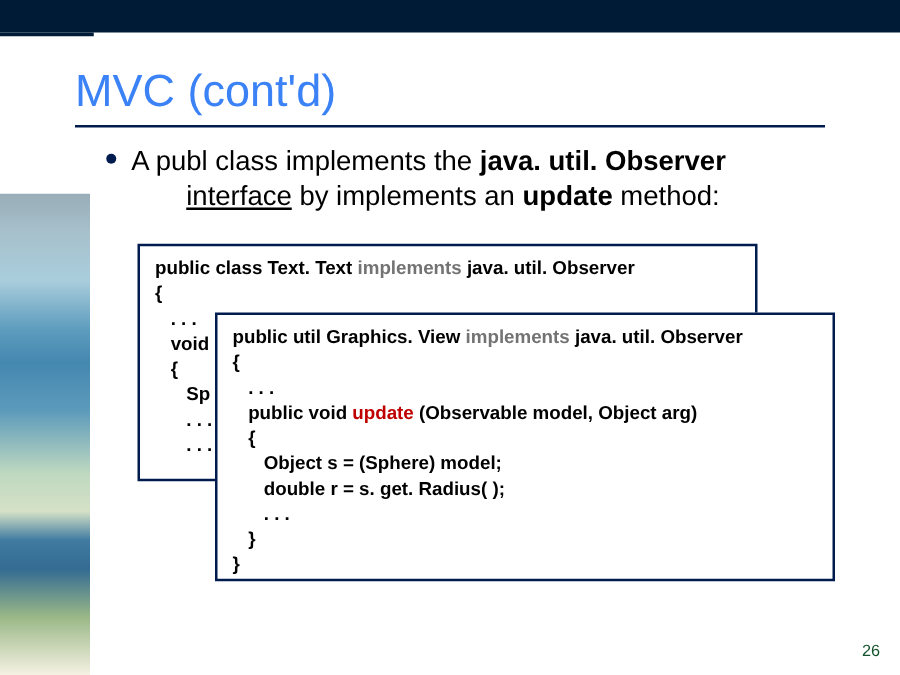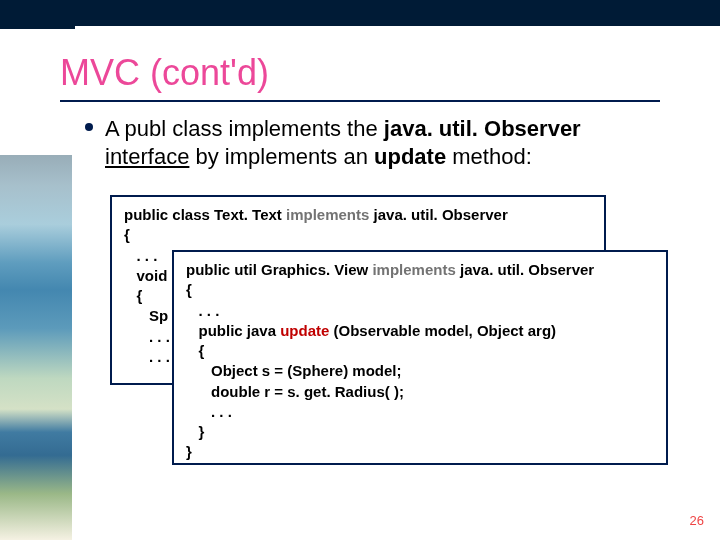--- a/index.html
+++ b/index.html
@@ -55,21 +55,21 @@
       #8fb07a 88%,
       #f4f0e0 100%);
     opacity: 0.9;
   }
   
   .title {
     position: absolute;
     top: 52px;
     left: 60px;
     font-size: 36px;
-    color: #ec4899;
+    color: #3b82f6;
     font-weight: 400;
   }
   .title-rule {
     position: absolute;
     top: 100px;
     left: 60px;
     width: 600px;
     height: 2px;
     background: #001b4d;
   }
@@ -87,21 +87,21 @@
     position: absolute;
     top: 115px;
     left: 105px;
     width: 560px;
     font-size: 22px;
     color: #000;
     line-height: 1.25;
   }
   .body-text .kw1 { font-weight: bold; }
   .body-text .kw2 { font-weight: bold; }
-  .body-text .ul { text-decoration: underline; }
+  .body-text .ul { text-decoration: underline; margin-left: 44px; }
   
   .codebox {
     position: absolute;
     background: #fff;
     border: 2px solid #001b4d;
     font-family: Arial, Helvetica, sans-serif;
     font-size: 15px;
     font-weight: bold;
     color: #000;
     padding: 8px 12px;
@@ -120,21 +120,21 @@
     top: 250px;
     left: 172px;
     width: 468px;
     height: 195px;
   }
   .pagenum {
     position: absolute;
     right: 16px;
     bottom: 12px;
     font-size: 13px;
-    color: #ef4444;
+    color: #14532d;
   }
 </style>
 </head>
 <body>
 <div class="slide">
 
   <div class="topbar"></div>
   <div class="leftbar"></div>
 
   <div class="title">MVC (cont'd)</div>
@@ -151,21 +151,21 @@
 <span>   . . .</span>
 <span>   void</span>
 <span>   {</span>
 <span>      Sp</span>
 <span>      . . .</span>
 <span>      . . .</span></div>
 
   <div id="box-b" class="codebox"><span>public util Graphics. View </span><span class="green">implements</span><span> java. util. Observer</span>
 <span>{</span>
 <span>   . . .</span>
-<span>   public java </span><span class="red">update</span><span> (Observable model, Object arg)</span>
+<span>   public void </span><span class="red">update</span><span> (Observable model, Object arg)</span>
 <span>   {</span>
 <span>      Object s = (Sphere) model;</span>
 <span>      double r = s. get. Radius( );</span>
 <span>      . . .</span>
 <span>   }</span>
 <span>}</span></div>
 
   <div class="pagenum">26</div>
 
 </div>

